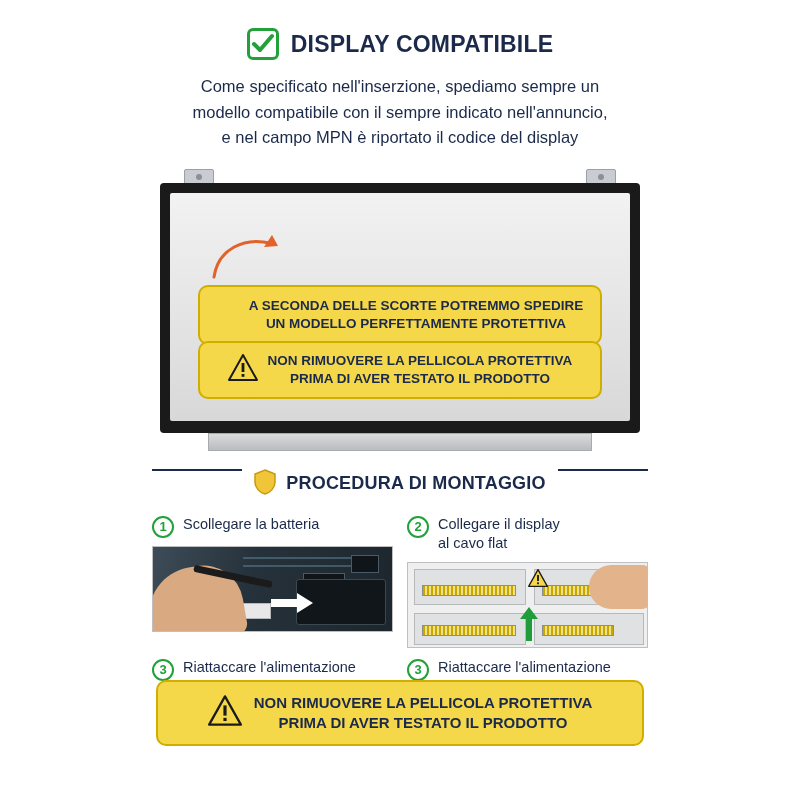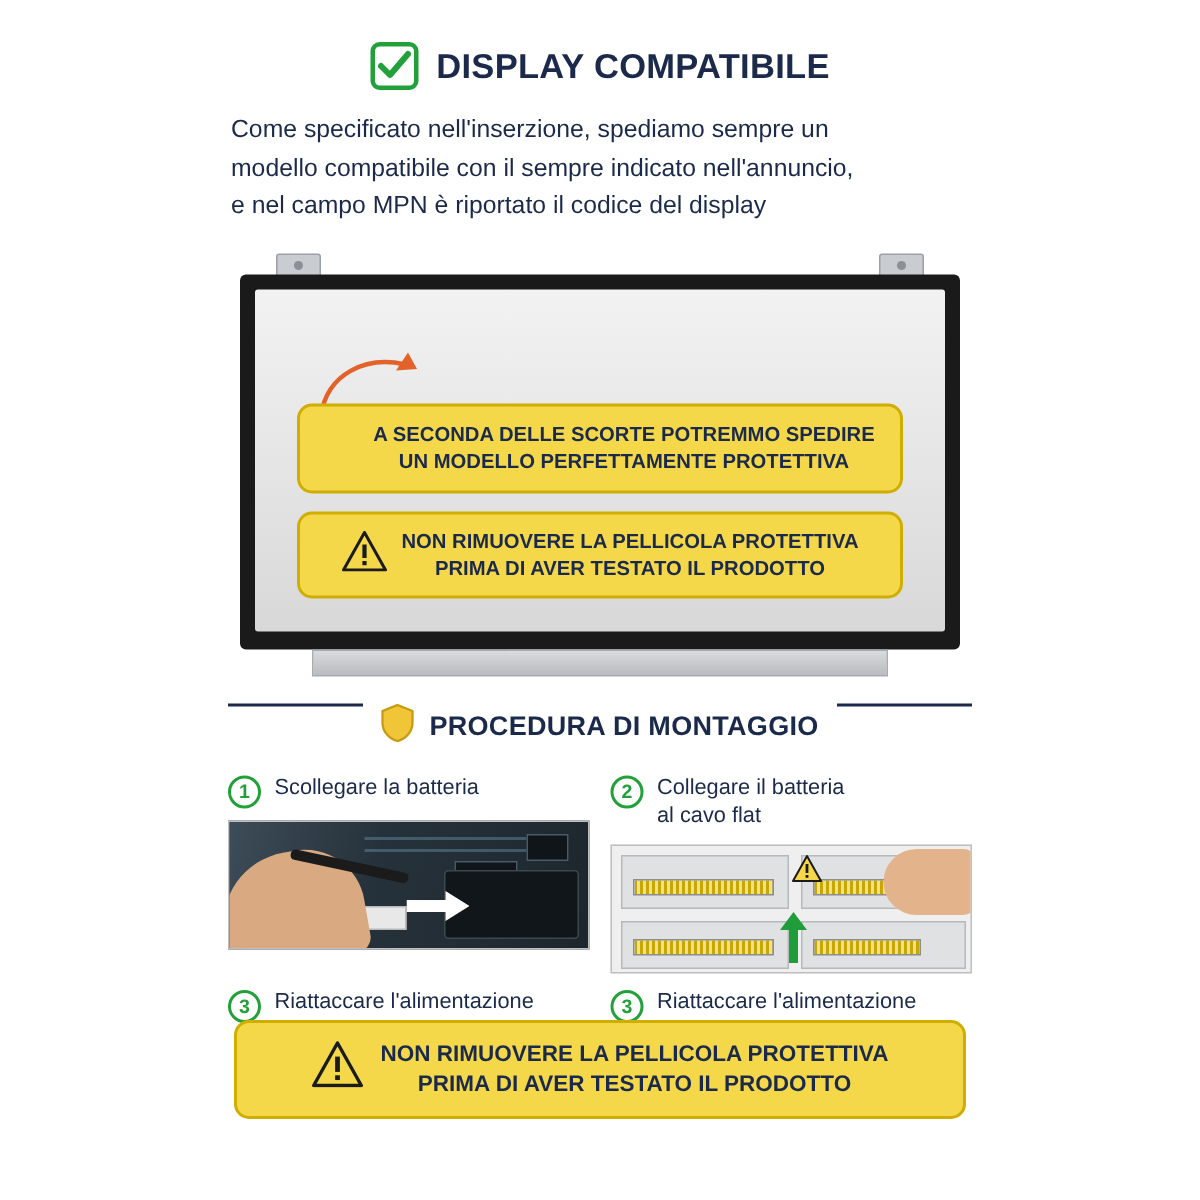--- a/index.html
+++ b/index.html
@@ -48,21 +48,21 @@
   .check-badge svg { display: block; }
   .header-title {
     font-size: 23px;
     font-weight: bold;
     color: #1b2a4a;
     letter-spacing: 0.2px;
   }
 
   .intro {
     margin: 14px 6px 0 6px;
-    text-align: left;
+    text-align: center;
     font-size: 16.5px;
     line-height: 1.55;
     color: #1b2a4a;
   }
 
   
   .panel-wrap {
     position: relative;
     margin-top: 18px;
     height: 300px;
@@ -146,21 +146,21 @@
     border: 2px solid #d0ae00;
     border-radius: 10px;
     box-sizing: border-box;
     text-align: center;
     color: #1b2a4a;
     font-weight: bold;
     font-size: 13.5px;
     line-height: 1.35;
     padding: 10px 8px;
   }
-  .callout.one { top: 100px; padding-left: 40px; }
+  .callout.one { top: 116px; padding-left: 40px; }
   .callout.two {
     top: 172px;
     display: flex;
     align-items: center;
     justify-content: center;
     gap: 10px;
     padding: 9px 8px;
   }
   .warn-tri { flex: none; }
 
@@ -432,21 +432,21 @@
               <polygon points="0,6 26,6 26,0 42,10 26,20 26,14 0,14" fill="#ffffff"></polygon>
             </svg>
           </span>
         </div>
       </div>
 
       <div class="step-col">
         <div class="step-line">
           <span class="step-num">2</span>
           <span class="step-text">
-            <div>Collegare il batteria</div>
+            <div>Collegare il display</div>
             <div>al cavo flat</div>
           </span>
         </div>
         <div class="photo flat">
           <span class="fc-panel" style="left:6px;top:6px;width:110px;height:34px;"></span>
           <span class="fc-conn" style="left:14px;top:22px;width:92px;"></span>
           <span class="fc-panel" style="left:126px;top:6px;width:108px;height:34px;"></span>
           <span class="fc-conn" style="left:134px;top:22px;width:70px;"></span>
           <span class="fc-hand" style="top:2px;"></span>
           <span style="position:absolute;left:120px;top:6px;">

